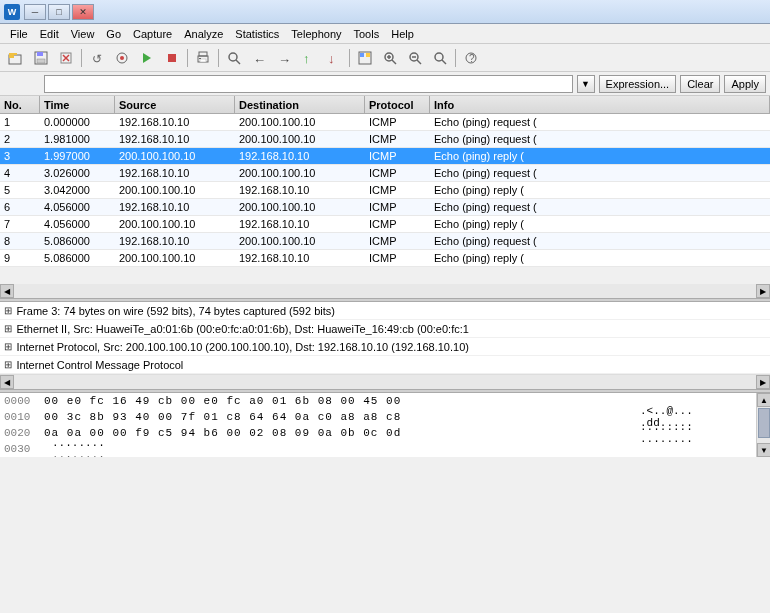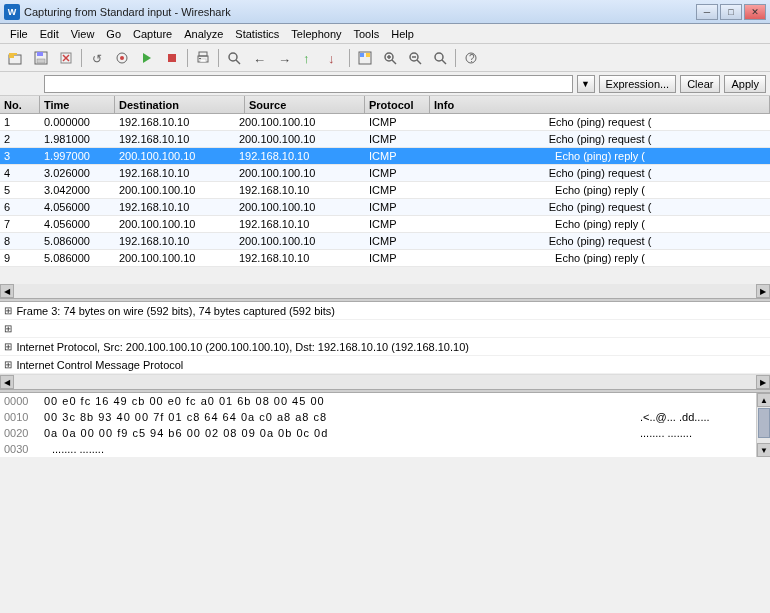--- a/index.html
+++ b/index.html
@@ -139,21 +139,21 @@
       padding: 0 4px;
       height: 100%;
       display: flex; align-items: center;
       cursor: pointer;
     }
     .col-no { width: 40px; }
     .col-time { width: 75px; }
     .col-src { width: 120px; }
     .col-dst { width: 130px; }
     .col-proto { width: 65px; }
-    .col-info { flex: 1; text-align: center; }
+    .col-info { flex: 1; }
 
     .packet-list {
       overflow-y: auto;
       overflow-x: hidden;
     }
     .packet-row {
       display: flex;
       height: 17px;
       align-items: center;
       border-bottom: 1px solid #e8e8e8;
@@ -194,21 +194,21 @@
       padding: 0 4px;
       border-bottom: 1px solid #f0f0f0;
       cursor: pointer;
     }
     .expand-icon { margin-right: 4px; font-size: 10px; color: #333; }
     .detail-text { font-size: 11px; color: #000; }
 
     
     .hex-panel {
       background: white;
-      font-family: Liberation Sans, sans-serif;
+      font-family: Liberation Mono, monospace;
       font-size: 11px;
       overflow: hidden;
     }
     .hex-row {
       display: flex;
       height: 16px;
       align-items: center;
       padding: 0 4px;
     }
     .hex-offset { color: #808080; width: 40px; }
@@ -251,21 +251,20 @@
     }
     .v-scroll-btn { width: 14px; height: 14px; background: #d0d0d0; border: 1px solid #aaa; display: flex; align-items: center; justify-content: center; font-size: 8px; cursor: pointer; }
     .v-scroll-track { flex: 1; background: #e8e8e8; }
     .v-scroll-thumb { width: 12px; height: 30px; background: #b0b8c8; margin: 1px; border: 1px solid #8a9ab0; }
   </style>
 </head>
 <body>
 
 <div class="title-bar">
   <div class="title-bar-icon">W</div>
-  <span class="title-bar-text">Capturing from Standard input - Wireshark</span>
   <div class="title-bar-controls">
     <div class="title-btn">─</div>
     <div class="title-btn">□</div>
     <div class="title-btn close">✕</div>
   </div>
 </div>
 
 <div class="menu-bar">
   <span class="menu-item">File</span>
   <span class="menu-item">Edit</span>
@@ -405,22 +404,22 @@
   <button class="filter-btn">Clear</button>
   <button class="filter-btn">Apply</button>
 </div>
 
 <div class="main-container">
 
   <div class="packet-section">
     <div class="packet-list-header">
       <div class="col-hdr col-no">No.</div>
       <div class="col-hdr col-time">Time</div>
+      <div class="col-hdr col-src">Source</div>
       <div class="col-hdr col-dst">Destination</div>
-      <div class="col-hdr col-src">Source</div>
       <div class="col-hdr col-proto">Protocol</div>
       <div class="col-hdr col-info">Info</div>
     </div>
     <div class="packet-list" id="packet-list" style="height:170px;">
     <div class="packet-row">
           <span class="col-cell col-no">1</span>
           <span class="col-cell col-time">0.000000</span>
           <span class="col-cell col-src">192.168.10.10</span>
           <span class="col-cell col-dst">200.100.100.10</span>
           <span class="col-cell col-proto">ICMP</span>
@@ -502,20 +501,21 @@
   <div class="splitter"></div>
 
   <div class="bottom-panels">
     <div class="detail-section" id="detail-panel">
     <div class="detail-row">
           <span class="expand-icon">⊞</span>
           <span class="detail-text">Frame 3: 74 bytes on wire (592 bits), 74 bytes captured (592 bits)</span>
         </div>
         <div class="detail-row">
           <span class="expand-icon">⊞</span>
+          <span class="detail-text">Ethernet II, Src: HuaweiTe_a0:01:6b (00:e0:fc:a0:01:6b), Dst: HuaweiTe_16:49:cb (00:e0:fc:1</span>
         </div>
         <div class="detail-row">
           <span class="expand-icon">⊞</span>
           <span class="detail-text">Internet Protocol, Src: 200.100.100.10 (200.100.100.10), Dst: 192.168.10.10 (192.168.10.10)</span>
         </div>
         <div class="detail-row">
           <span class="expand-icon">⊞</span>
           <span class="detail-text">Internet Control Message Protocol</span>
         </div>
       </div>

